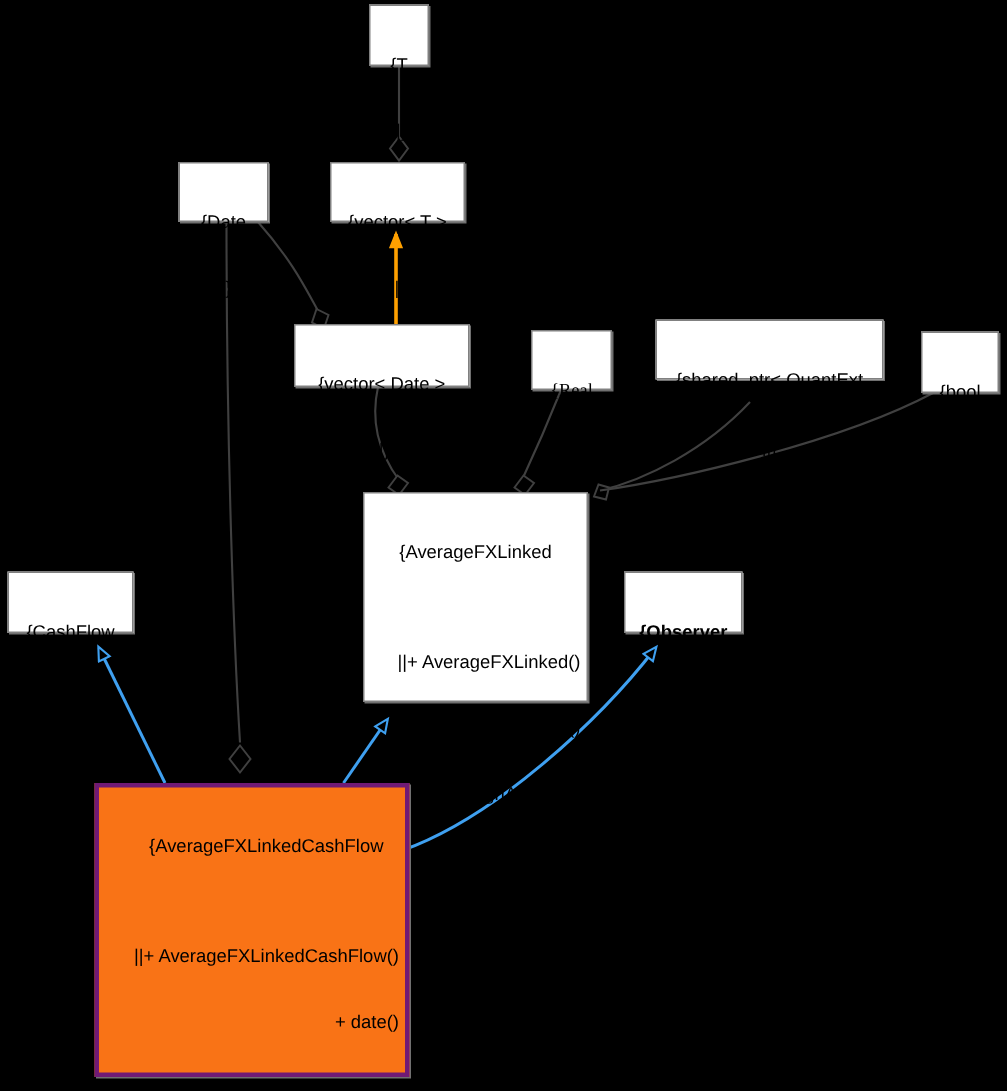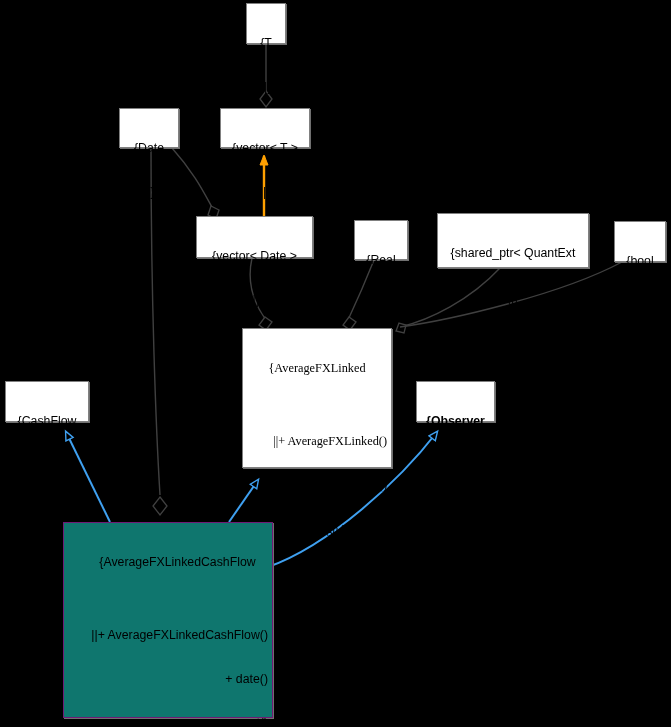--- a/index.html
+++ b/index.html
@@ -30,22 +30,22 @@
     background: #ffffff;
     color: #000000;
     font-size: 12.3px;
     line-height: 14.6px;
     text-align: center;
     white-space: pre;
     padding: 3px 4px;
     box-shadow: 1px 1px 0 #707070;
   }
   .node.highlight {
-    background: #0f766e;
-    border: 1px solid #701a75;
+    background: #f97316;
+    border: 3px solid #701a75;
     padding-left: 23px;
   }
   .node .title-line { display: block; }
   .node .member-list {
     display: block;
     text-align: left;
     margin: 0;
     padding: 0;
   }
   .node .member-list .member { display: block; text-align: right; }
@@ -129,46 +129,46 @@
   <div class="node" style="left:220px; top:108px; width:90px; height:40px;">
     <span class="title-line">{vector&lt; T &gt;</span>
     <span class="title-line">||}</span>
   </div>
 
   <div class="node" style="left:196px; top:216px; width:117px; height:42px;">
     <span class="title-line">{vector&lt; Date &gt;</span>
     <span class="title-line">||}</span>
   </div>
 
-  <div class="node" style="left:354px; top:220px; width:54px; height:40px;">
+  <div class="node" style="left:354px; top:220px; width:54px; height:40px;font-family:Liberation Serif, serif;">
     <span class="title-line">{Real</span>
     <span class="title-line">||}</span>
   </div>
 
-  <div class="node" style="left:437px; top:213px; width:152px; height:55px;">
+  <div class="node" style="left:437px; top:213px; width:152px; height:40px;">
     <span class="title-line">{shared_ptr&lt; QuantExt</span>
     <span class="title-line">||}</span>
   </div>
 
   <div class="node" style="left:614px; top:221px; width:52px; height:41px;">
     <span class="title-line">{bool</span>
     <span class="title-line">||}</span>
   </div>
 
   <div class="node" style="left:5px; top:381px; width:84px; height:41px;">
     <span class="title-line">{CashFlow</span>
     <span class="title-line">||}</span>
   </div>
 
   <div class="node" style="left:416px; top:381px; width:79px; height:41px;font-weight:bold;">
     <span class="title-line">{Observer</span>
     <span class="title-line">||}</span>
   </div>
 
-  <div class="node" style="left:242px; top:328px; width:150px; height:140px;font-family:Liberation Serif, serif;">
+  <div class="node" style="left:242px; top:328px; width:150px; height:140px;">
     <span class="title-line">{AverageFXLinked</span>
     <span class="member-list">
       <span class="member">||+ AverageFXLinked()</span>
       <span class="member">+ fxFixingDates()</span>
       <span class="member">+ foreignAmount()</span>
       <span class="member">+ fxIndex()</span>
       <span class="member">+ fxRate()</span>
       <span class="member">+ clone()</span>
     </span>
     

